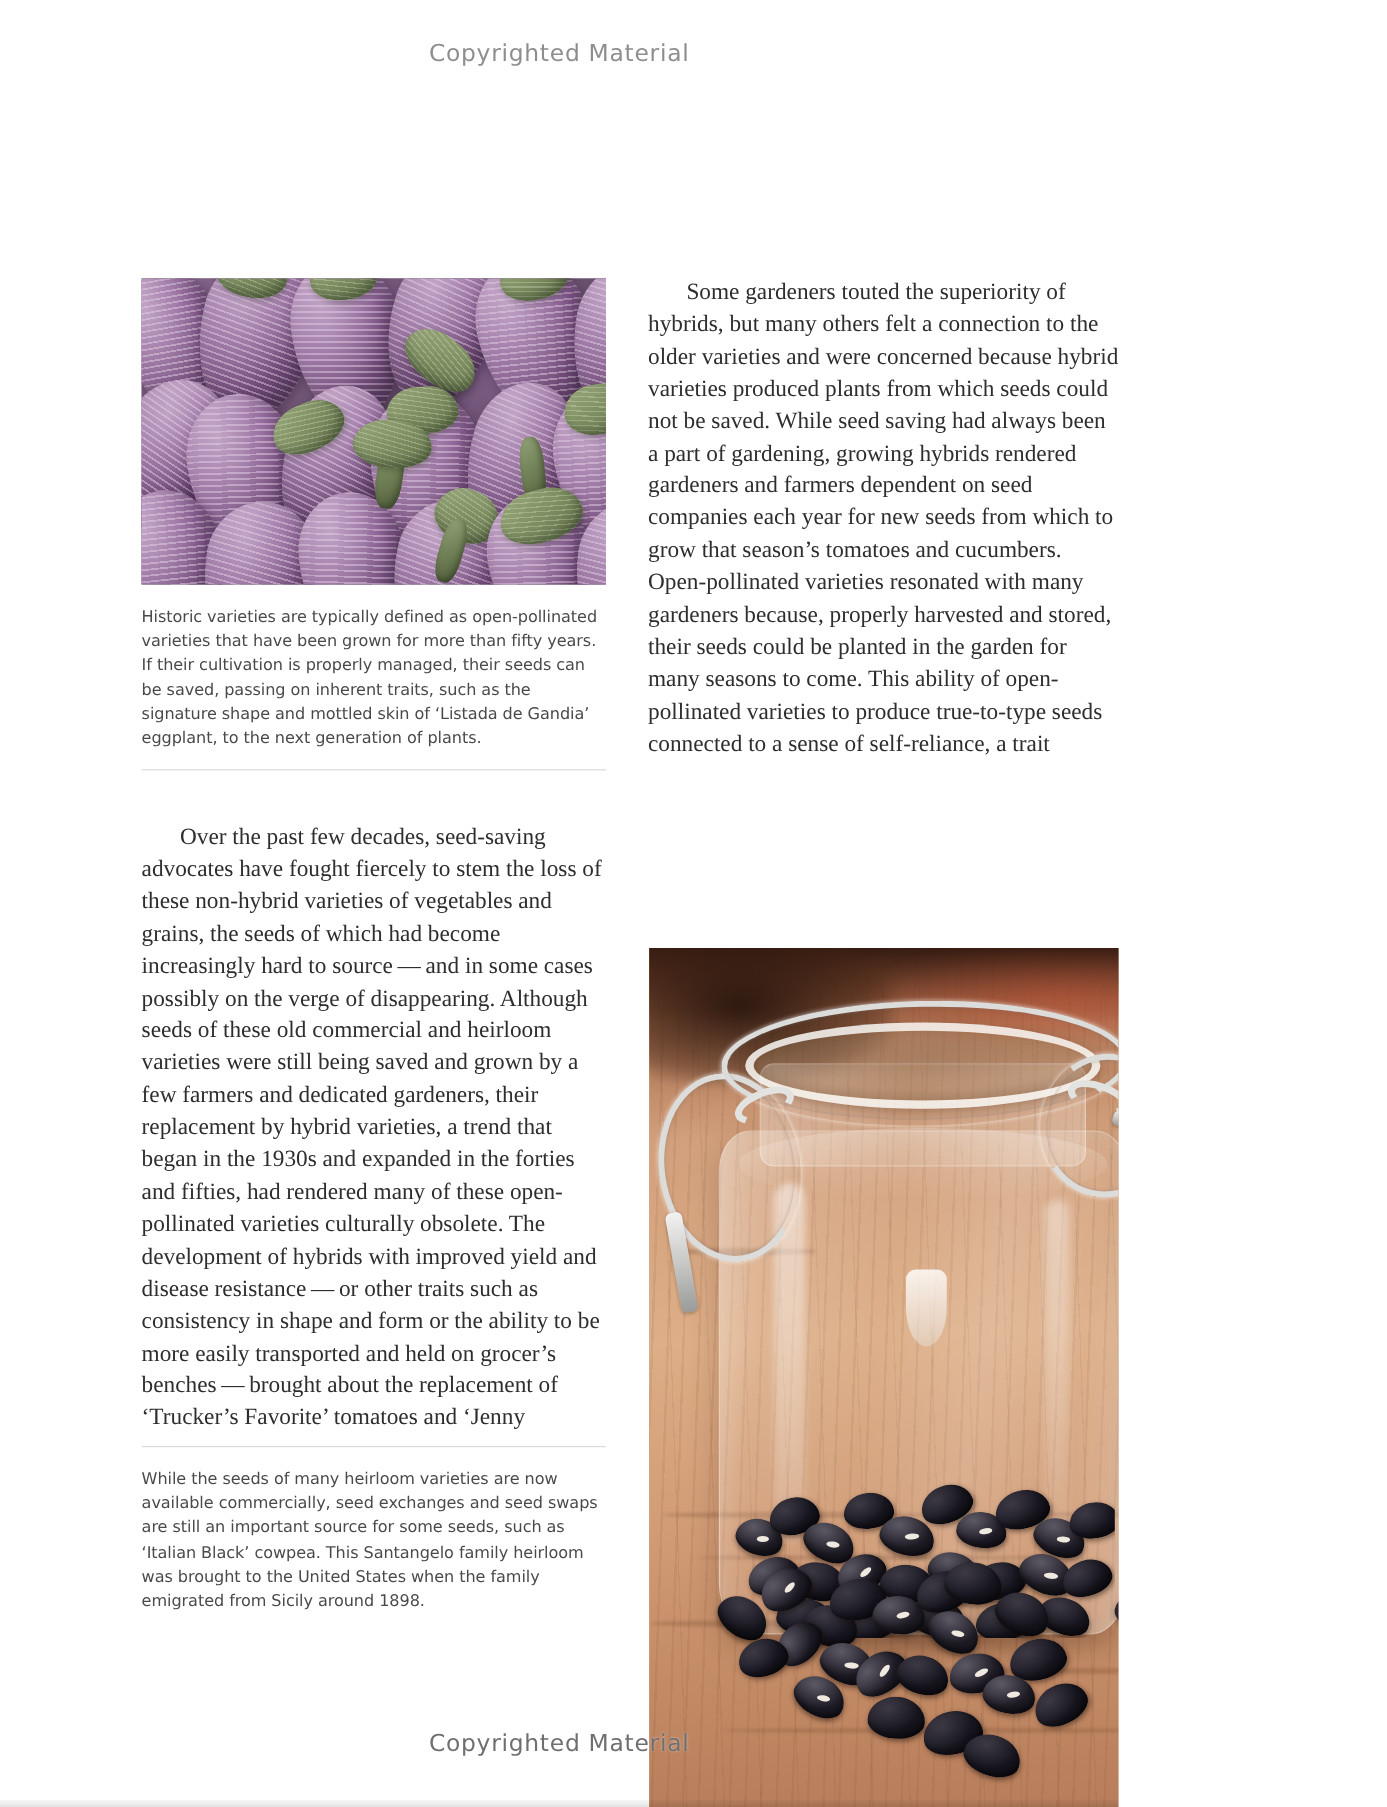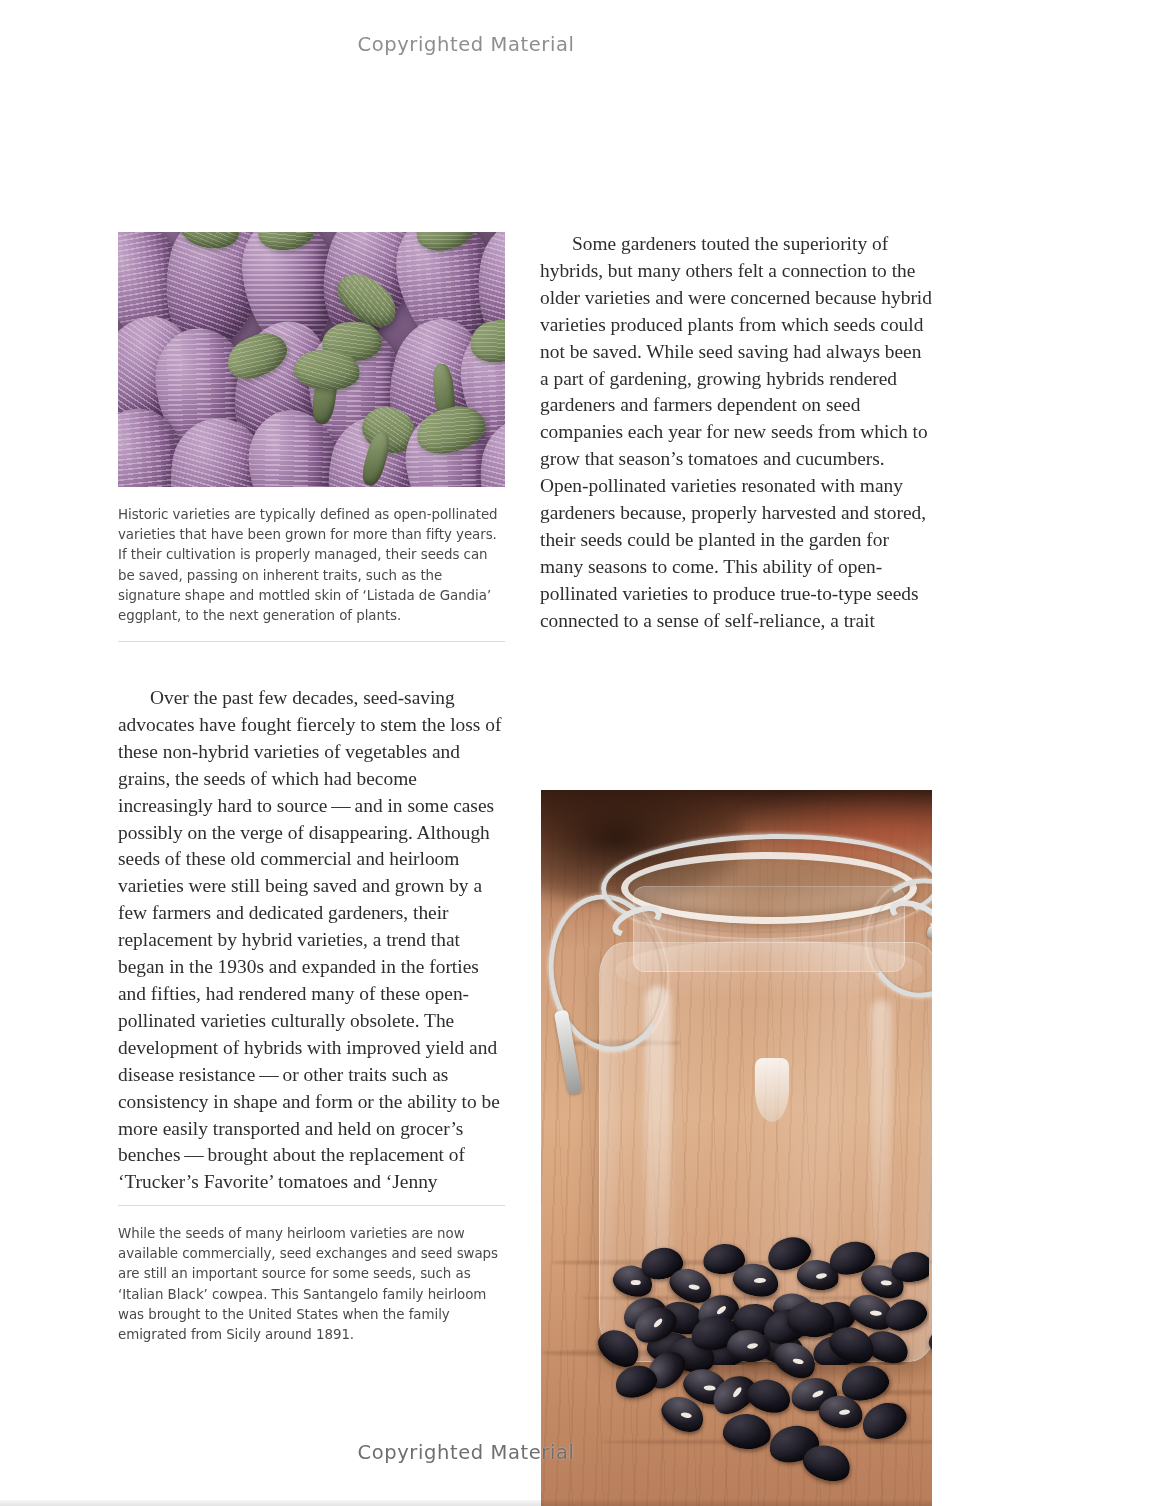--- a/index.html
+++ b/index.html
@@ -404,21 +404,21 @@
 
   <hr class="rule" style="position:absolute; left:118px; top:641px; width:387px;">
 
   <div style="position:absolute; left:118px; top:685px; width:387px;">
     <p class="body-text indent">Over the past few decades, seed-saving advocates have fought fiercely to stem the loss of these non-hybrid varieties of vegetables and grains, the seeds of which had become increasingly hard to source — and in some cases possibly on the verge of disappearing. Although seeds of these old commercial and heirloom varieties were still being saved and grown by a few farmers and dedicated gardeners, their replacement by hybrid varieties, a trend that began in the 1930s and expanded in the forties and fifties, had rendered many of these open-pollinated varieties culturally obsolete. The development of hybrids with improved yield and disease resistance — or other traits such as consistency in shape and form or the ability to be more easily transported and held on grocer’s benches — brought about the replacement of ‘Trucker’s Favorite’ tomatoes and ‘Jenny</p>
   </div>
 
   <hr class="rule" style="position:absolute; left:118px; top:1205px; width:387px;">
 
   <div style="position:absolute; left:118px; top:1224px; width:387px;">
-    <p class="caption">While the seeds of many heirloom varieties are now available commercially, seed exchanges and seed swaps are still an important source for some seeds, such as ‘Italian Black’ cowpea. This Santangelo family heirloom was brought to the United States when the family emigrated from Sicily around 1891.</p>
+    <p class="caption">While the seeds of many heirloom varieties are now available commercially, seed exchanges and seed swaps are still an important source for some seeds, such as ‘Italian Black’ cowpea. This Santangelo family heirloom was brought to the United States when the family emigrated from Sicily around 1898.</p>
   </div>
 
   <div class="col-right">
     <p class="body-text indent">Some gardeners touted the superiority of hybrids, but many others felt a connection to the older varieties and were concerned because hybrid varieties produced plants from which seeds could not be saved. While seed saving had always been a part of gardening, growing hybrids rendered gardeners and farmers dependent on seed companies each year for new seeds from which to grow that season’s tomatoes and cucumbers. Open-pollinated varieties resonated with many gardeners because, properly harvested and stored, their seeds could be planted in the garden for many seasons to come. This ability of open-pollinated varieties to produce true-to-type seeds connected to a sense of self-reliance, a trait</p>
   </div>
 
   <div class="fig-jar">
     <div class="wood"></div>
     <div class="wood-dark-top"></div>
     <div class="wood-blob"></div>

